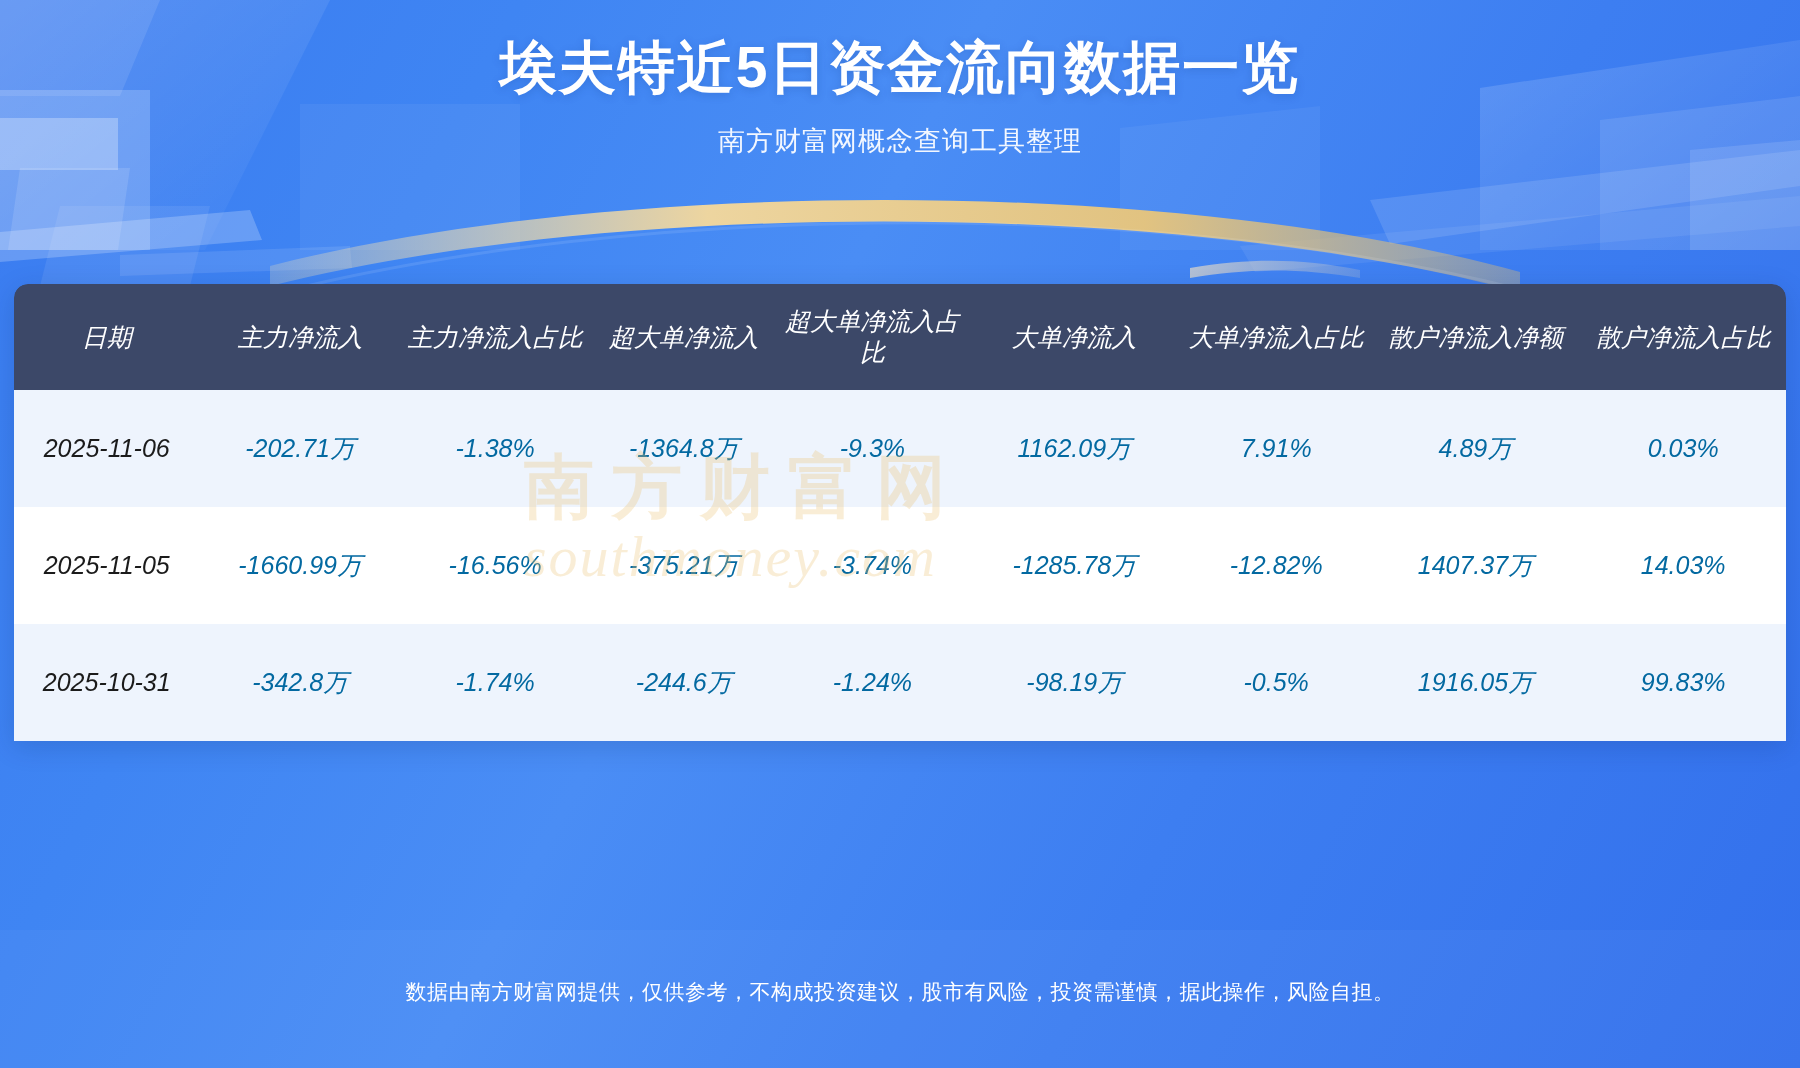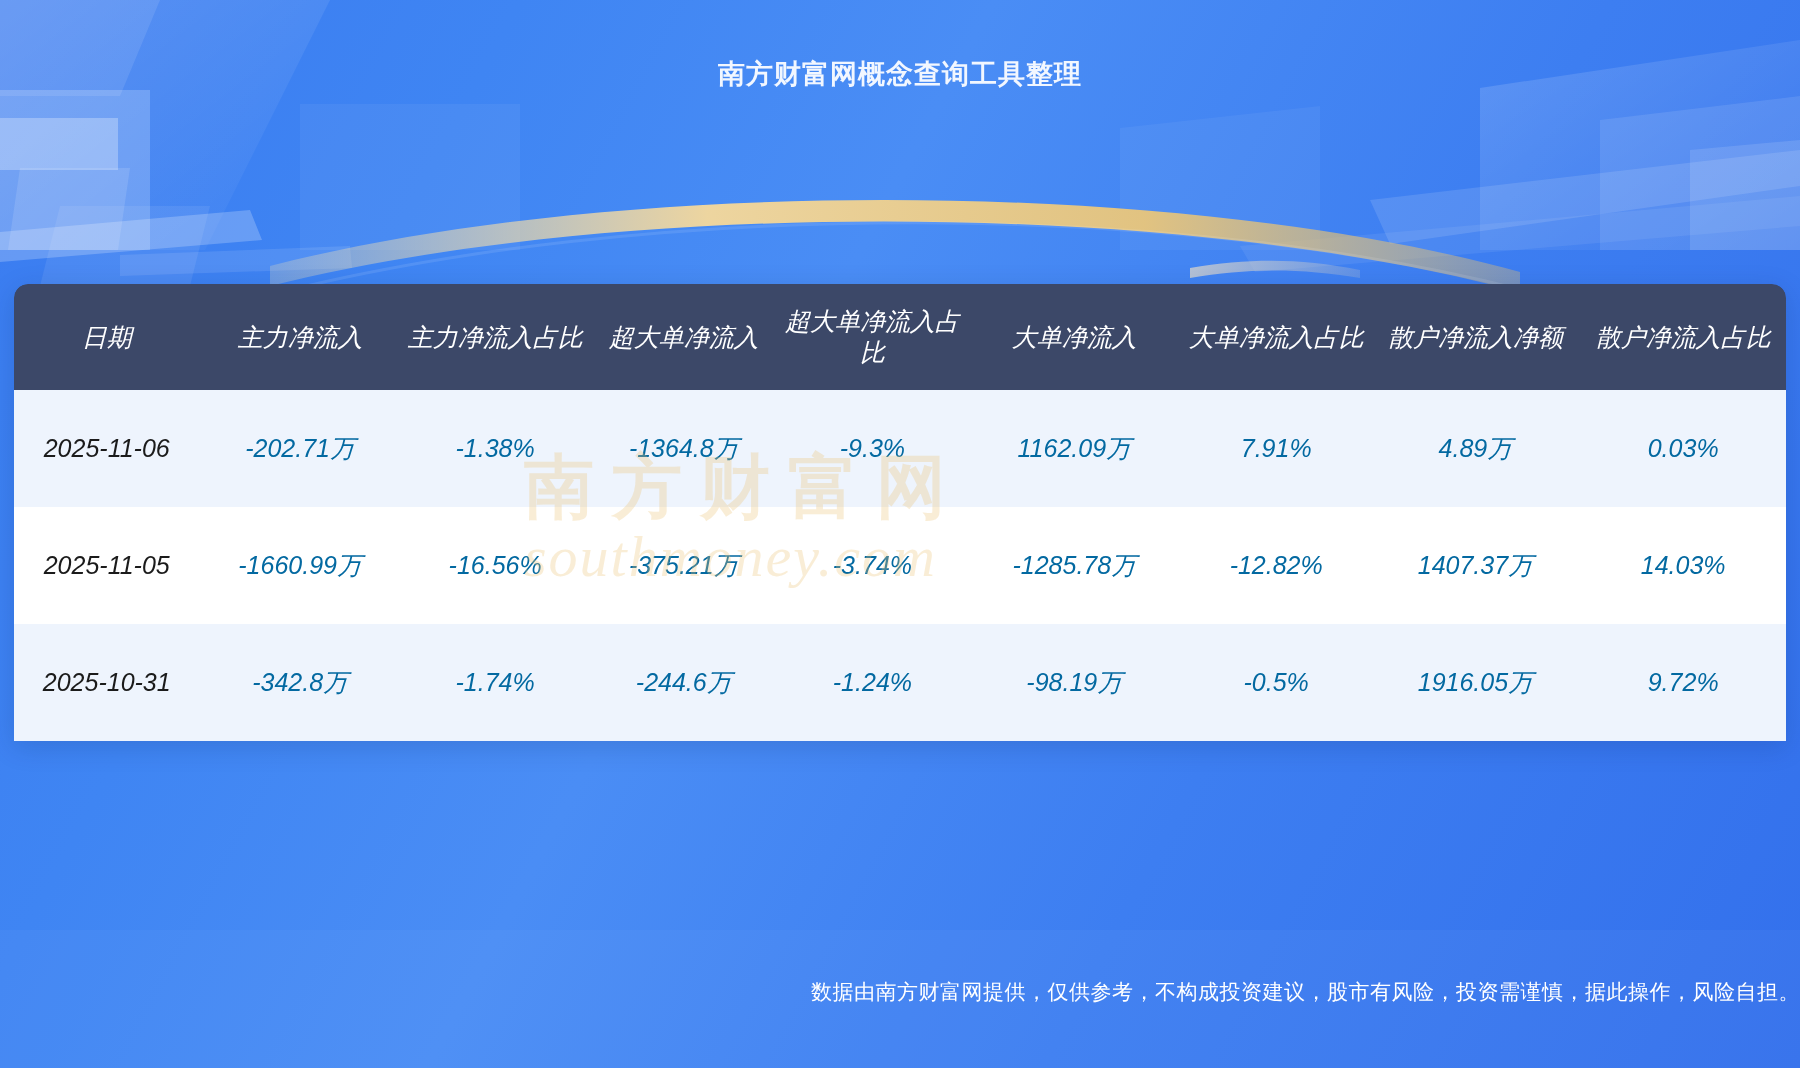--- a/index.html
+++ b/index.html
@@ -37,21 +37,21 @@
     font-weight: 700;
     color: #ffffff;
     letter-spacing: 2px;
     line-height: 1.18;
     margin: 0;
     text-shadow: 0 2px 8px rgba(20,60,140,0.22);
   }
   .subtitle {
     margin: 22px 0 0 0;
     font-size: 27px;
-    font-weight: 700;
+    font-weight: 400;
     color: #f2f7ff;
     letter-spacing: 1px;
   }
 
   
   .card {
     position: absolute;
     left: 14px;
     top: 284px;
     width: 1772px;
@@ -134,21 +134,21 @@
     letter-spacing: 2px;
     line-height: 1;
   }
 
   
   .footer {
     position: absolute;
     left: 0;
     right: 0;
     top: 978px;
-    text-align: right;
+    text-align: center;
     z-index: 9;
   }
   .footer-text {
     font-size: 21px;
     color: #ffffff;
     letter-spacing: 0.5px;
     font-weight: 500;
   }
 </style>
 </head>
@@ -201,20 +201,21 @@
       <path d="M270,266 C620,176 1180,178 1520,272 L1520,292 C1180,200 620,198 270,286 Z" fill="url(#gGold)"></path>
       <path d="M1190,268 C1250,258 1300,258 1360,270 L1360,278 C1300,268 1250,268 1190,278 Z" fill="url(#gGold2)" opacity="0.9"></path>
 
       <path d="M250,300 C640,196 1200,198 1560,300" fill="none" stroke="#ffffff" stroke-opacity="0.10" stroke-width="3"></path>
 
       <polygon points="0,930 1800,930 1800,1068 0,1068" fill="#ffffff" opacity="0.03"></polygon>
     </svg>
   </div>
 
   <div class="header">
+    <h1 class="title">埃夫特近5日资金流向数据一览</h1>
     <div class="subtitle">南方财富网概念查询工具整理</div>
   </div>
 
   <div class="watermark">
     <span class="wm-cn">南方财富网</span>
     <span class="wm-en">southmoney.com</span>
   </div>
 
   <div class="card">
     <table class="flow-table">
@@ -267,21 +268,21 @@
         </tr>
         <tr class="row-odd">
           <td>2025-10-31</td>
           <td>-342.8万</td>
           <td>-1.74%</td>
           <td>-244.6万</td>
           <td>-1.24%</td>
           <td>-98.19万</td>
           <td>-0.5%</td>
           <td>1916.05万</td>
-          <td>9.72%</td>
+          <td>99.83%</td>
         </tr>
       </tbody>
     </table>
   </div>
 
   <div class="footer">
     <span class="footer-text">数据由南方财富网提供，仅供参考，不构成投资建议，股市有风险，投资需谨慎，据此操作，风险自担。</span>
   </div>
 
 </div>

